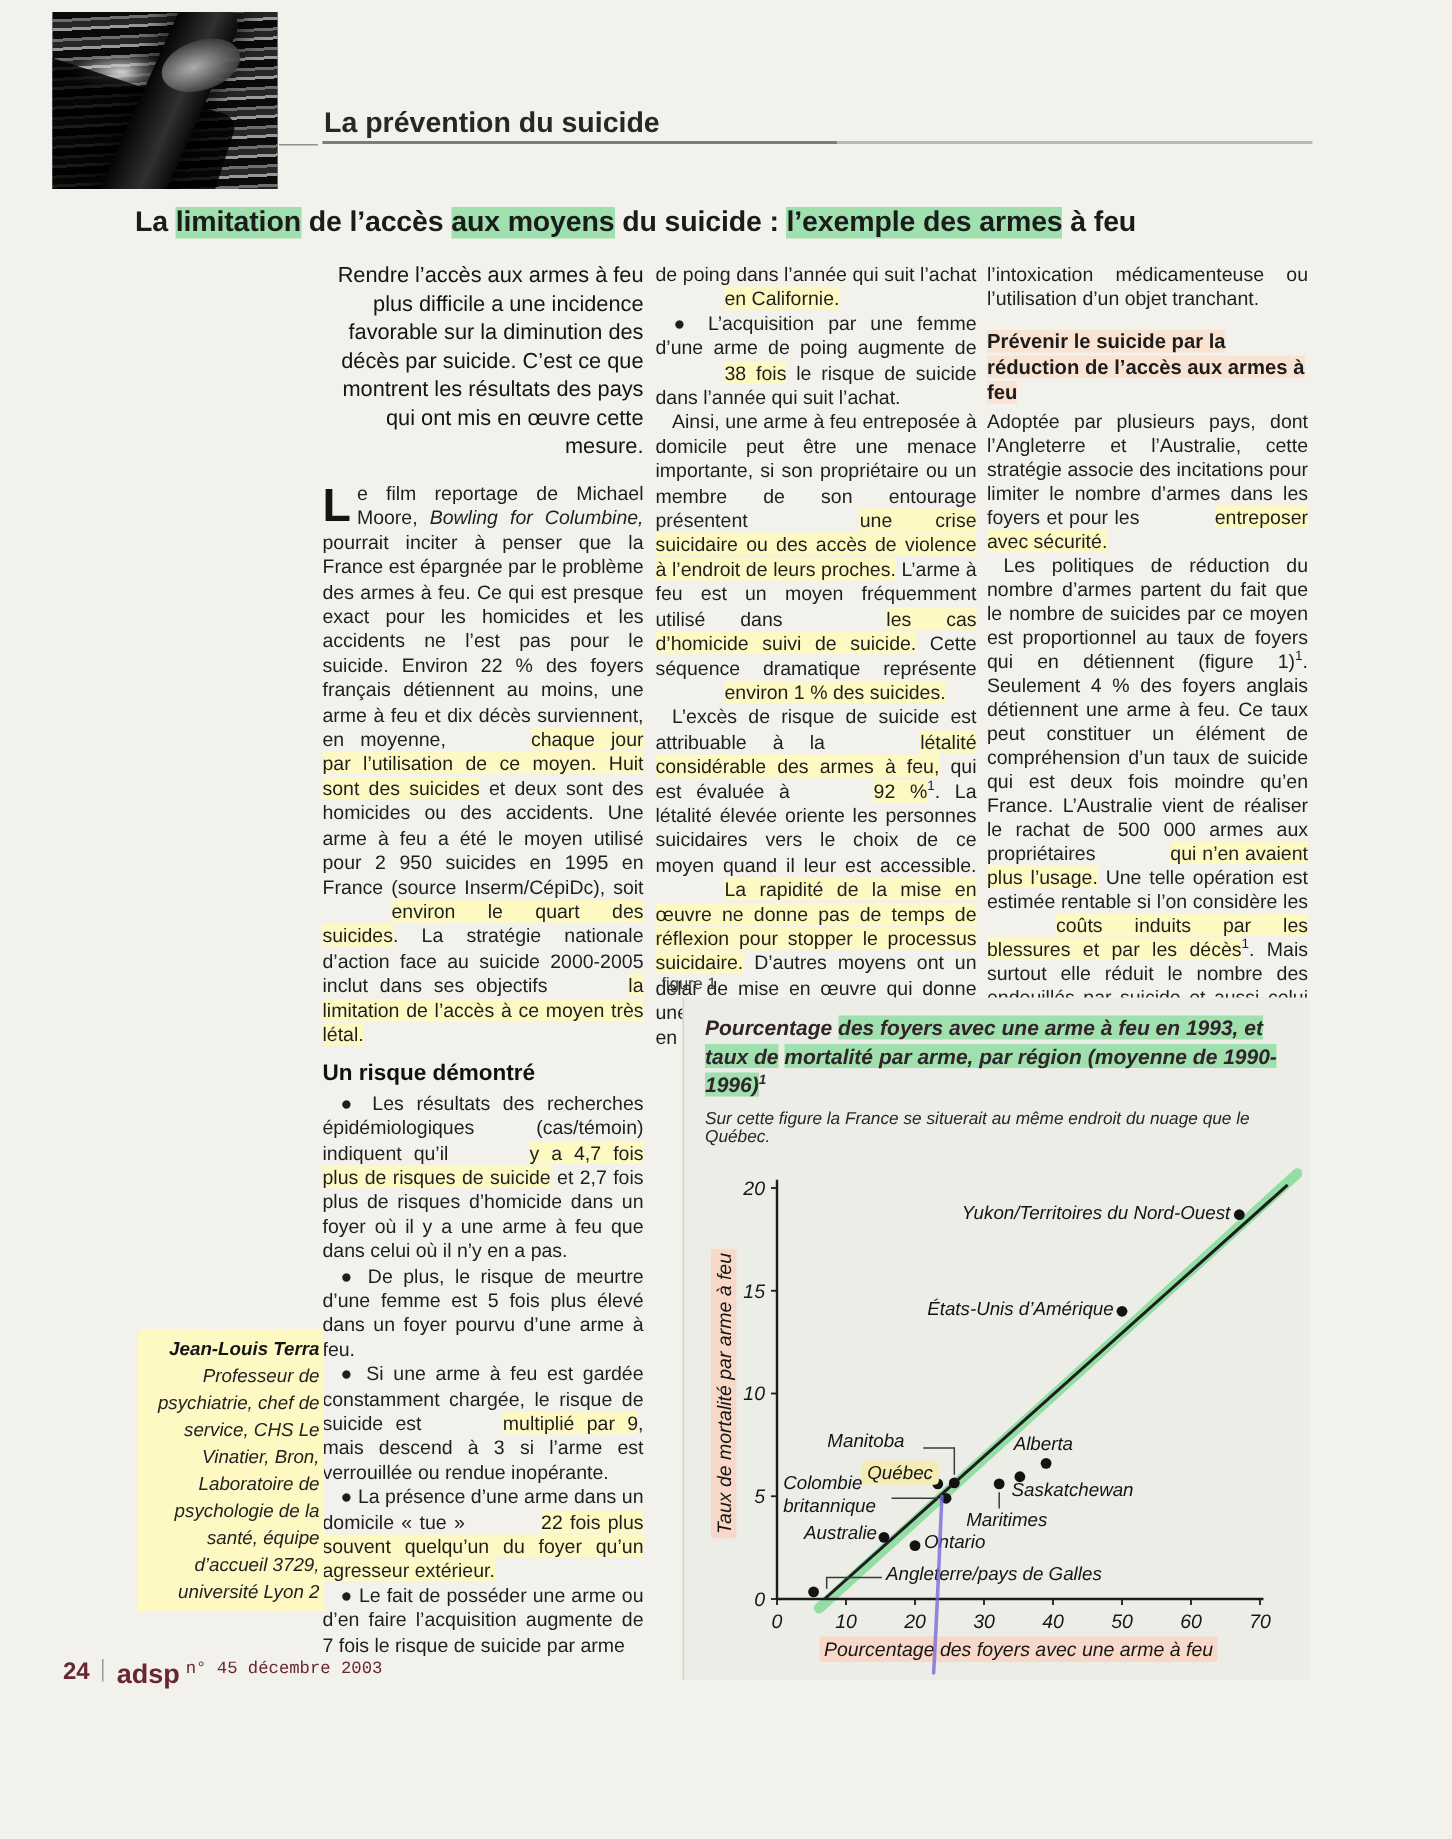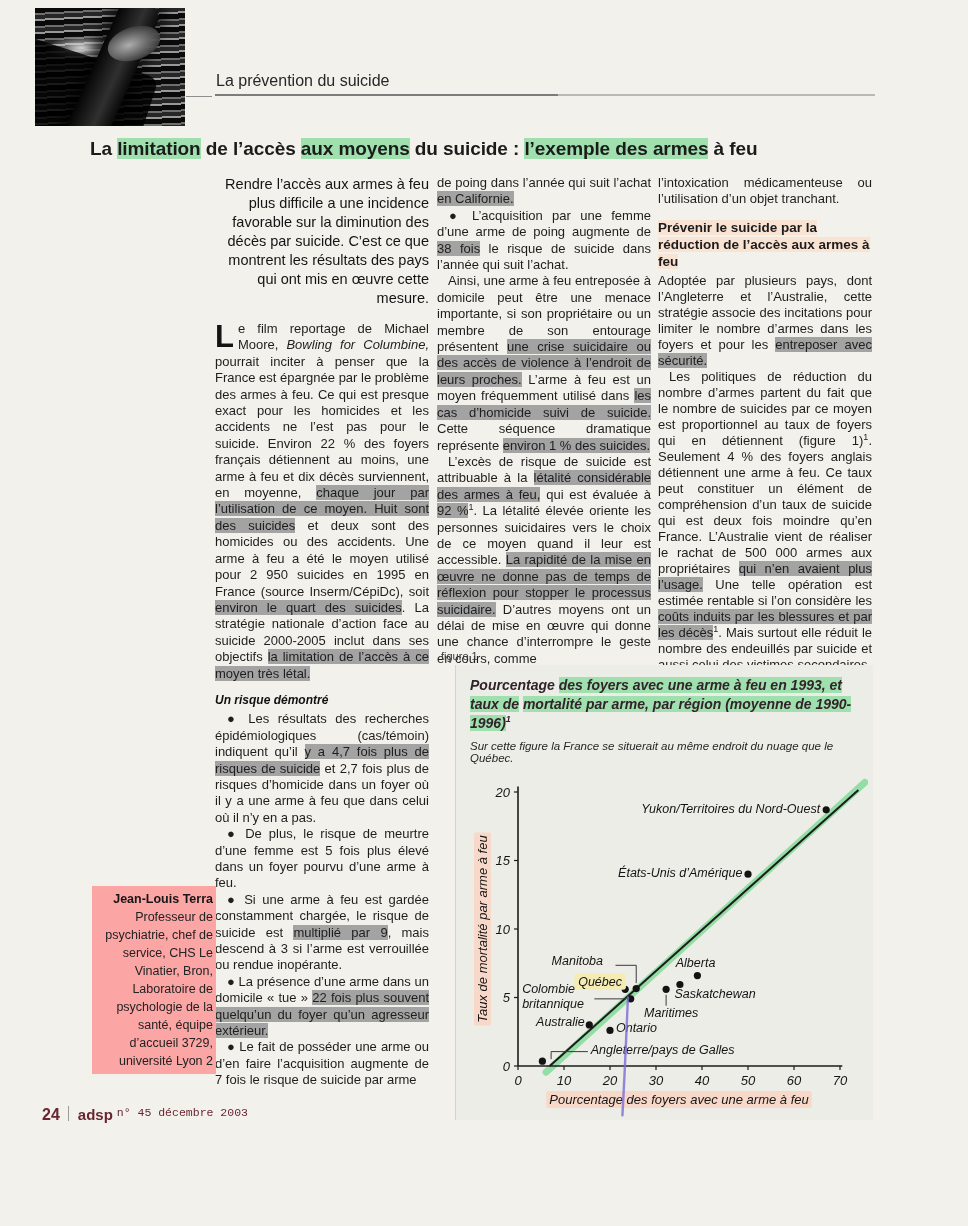--- a/index.html
+++ b/index.html
@@ -14,56 +14,56 @@
   .photo .arm{position:absolute;left:36%;top:-12%;width:27%;height:145%;
      background:linear-gradient(90deg,#050505,#303030 60%,#0a0a0a);transform:rotate(24deg);
      border-radius:14px;box-shadow:0 0 12px 7px rgba(0,0,0,.55);}
   .photo .hand{position:absolute;right:16%;top:16%;width:36%;height:28%;
      background:radial-gradient(ellipse at 40% 50%,#b8b8b8,#3a3a3a 75%);border-radius:50%;
      transform:rotate(-18deg);opacity:.92;}
   .photo .shadow{position:absolute;left:-22%;bottom:-34%;width:95%;height:95%;background:#000;
      transform:rotate(18deg);opacity:.82;border-radius:10px;}
   .photo-line{position:absolute;left:186px;top:96px;width:26px;height:1px;background:#8f8f8f;}
   
-  .kicker{position:absolute;left:216px;top:72px;font-size:16px;font-weight:normal;color:#272727;}
+  .kicker{position:absolute;left:216px;top:72px;font-size:19px;font-weight:bold;color:#272727;}
   .kicker-rule{position:absolute;left:215px;top:94px;width:660px;height:2px;
      background:linear-gradient(90deg,#7c7c7c 0 52%,#b9b9b5 52%);}
   .main-title{position:absolute;left:90px;top:138px;width:810px;margin:0;
      font-size:19px;font-weight:bold;color:#1b1b1b;letter-spacing:-0.1px;}
   
   .col{position:absolute;top:175px;width:214px;font-size:13px;line-height:16.4px;
      text-align:justify;color:#1e1e1e;}
   .col1{left:215px;}.col2{left:437px;}.col3{left:658px;line-height:16px;}
   .intro{font-size:14.5px;line-height:19px;text-align:right;margin:0 0 13px;color:#141414;}
   .body-p{margin:0;}
   .indent{text-indent:11px;}
   .bullet{text-indent:12px;}
-  .subhead{font-size:12px;margin:10px 0 3px;font-weight:bold;color:#101010;text-align:left;font-style:italic;}
+  .subhead{font-size:15px;margin:10px 0 3px;font-weight:bold;color:#101010;text-align:left;}
   .col-head{font-size:13.5px;margin:12px 0 3px;font-weight:bold;color:#1c1c1c;text-align:left;line-height:17px;}
   .dropcap{float:left;font-weight:bold;font-size:31px;line-height:27px;padding:2px 4px 0 0;color:#141414;}
   sup{font-size:9px;line-height:0;}
-  .hl-y{background:#a3a3a3;}
+  .hl-y{background:#fef9c3;margin-left:46px;}
   .hl-g{background:#9fe0ae;}
   .hl-head{background:#f9e3d3;}
   
   .author{position:absolute;left:92px;top:886px;width:118px;text-align:right;
-     font-size:12.5px;line-height:18px;background:#fca5a5;padding:4px 3px;color:#222;}
+     font-size:12.5px;line-height:18px;background:#fef9c3;padding:4px 3px;color:#222;font-style:italic;}
   .author-name{font-weight:bold;color:#151515;}
   
   .figure-label{position:absolute;left:441px;top:650px;font-size:11px;color:#3a3a3a;}
   .figure-box{position:absolute;left:455px;top:665px;width:418px;background:#ecede6;
      border-left:1px solid #d5d5ca;box-sizing:border-box;padding:9px 2px 2px 12px;font-style:italic;}
   .fig-title{font-size:14px;font-weight:bold;color:#32232a;margin:2px 10px 7px 2px;line-height:19px;}
   .fig-subtitle{font-size:11.5px;color:#262626;margin:0 0 2px 2px;}
   .figure-box svg{display:block;font-family:"Liberation Sans",sans-serif;}
   
   .footer{position:absolute;left:42px;top:1106px;display:flex;}
   .footer-page{font-size:16px;font-weight:bold;color:#682631;}
   .footer-sep{display:inline-block;width:1px;height:15px;background:#9a9a9a;margin:0 9px 0 8px;}
-  .footer-journal{font-weight:bold;color:#682631;font-size:15px;margin-right:4px;}
+  .footer-journal{font-weight:bold;color:#682631;font-size:18px;margin-right:4px;}
   .footer-issue{color:#682631;font-size:11.5px;font-family:Liberation Mono, monospace;}
 </style>
 </head>
 <body>
 
 <div class="page">
 
   <div class="photo">
     <div class="blinds"></div>
     <div class="glow"></div>

